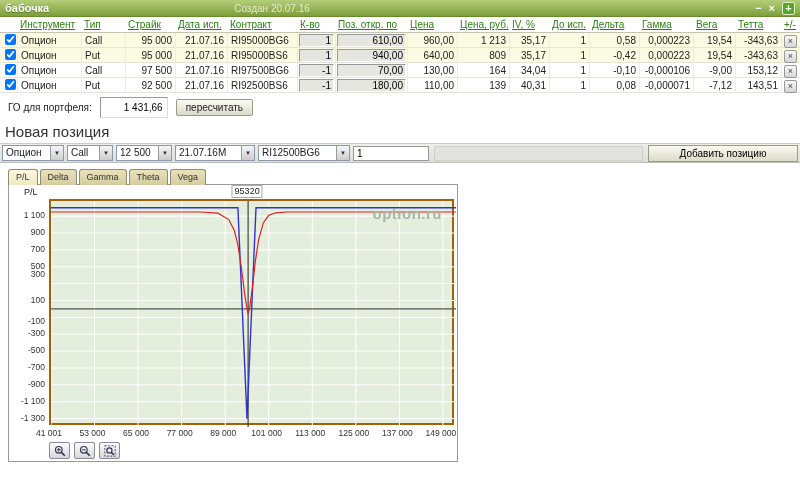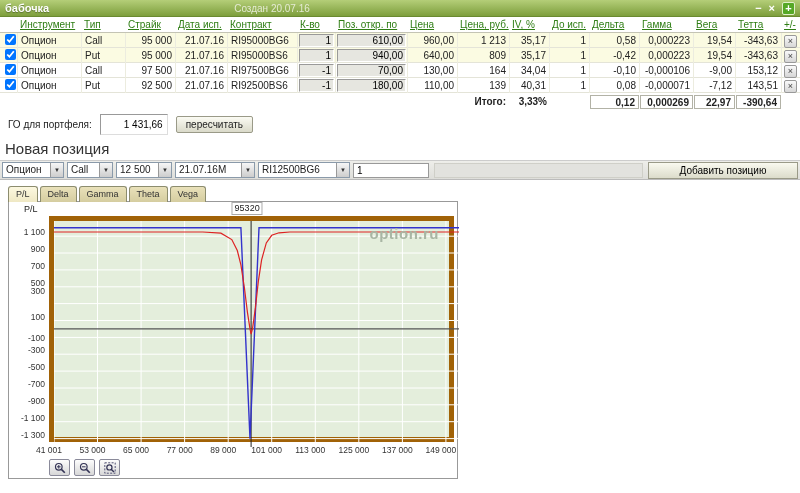--- a/index.html
+++ b/index.html
@@ -51,21 +51,21 @@
   .np-spacer { flex:1; height:15px; background:#e2e2de; border:1px solid #cfcfc8; margin:0 2px; }
   .add-btn { width:150px; height:17px; background:linear-gradient(#f9f9ef,#dcdccb); border:1px solid #9a9a88; font-size:10px; text-align:center; cursor:pointer; font-family:"Liberation Sans", sans-serif; }
 
   
   .tabs { display:flex; gap:2px; margin:5px 0 0 8px; position:relative; z-index:2; }
   .tab { font-size:9px; padding:2px 7px 3px; border:1px solid #8c8c6e; border-bottom:none; border-radius:3px 3px 0 0; background:linear-gradient(#e9e1ba,#d5cda0); color:#333; cursor:pointer; position:relative; top:1px; }
   .tab.active { background:linear-gradient(#fcf8e0,#efe8c4); }
 
   
   .chart-box { margin-left:8px; width:450px; height:278px; border:1px solid #999; position:relative; background:#fff; }
-  .plot { position:absolute; left:40px; top:14px; width:405px; height:226px; background:#e4eedc; border:5px solid #a16207; }
+  .plot { position:absolute; left:40px; top:14px; width:405px; height:226px; background:#e4eedc; border:2px solid #a16207; }
   .plot svg { position:absolute; left:0; top:0; }
   .pl-axis-title { position:absolute; left:15px; top:2px; font-size:9px; color:#222; }
   .watermark { position:absolute; right:30px; top:18px; font-size:15px; font-weight:bold; color:#a9b6a4; letter-spacing:.5px; }
   .price-label { position:absolute; top:0; transform:translateX(-50%); font-size:9px; background:#fff; border:1px solid #aaa; padding:0 2px; line-height:11px; z-index:3; }
   .ylabel { position:absolute; left:2px; width:34px; text-align:right; font-size:8.5px; color:#333; }
   .xlabel { position:absolute; top:243px; transform:translateX(-50%); font-size:8.5px; color:#333; white-space:nowrap; }
   .zoom-row { position:absolute; left:40px; top:257px; display:flex; gap:4px; }
   .zoombtn { width:21px; height:17px; border:1px solid #8a8a9a; border-radius:2px; background:linear-gradient(#fdfdfd,#d7d7d7); display:flex; align-items:center; justify-content:center; padding:0; cursor:pointer; }
 </style>
 </head>
@@ -176,28 +176,20 @@
     <div class="cell num">139</div>
     <div class="cell num">40,31</div>
     <div class="cell num">1</div>
     <div class="cell num">0,08</div>
     <div class="cell num">-0,000071</div>
     <div class="cell num">-7,12</div>
     <div class="cell num">143,51</div>
     <div class="cell" style="padding:0;border:none"><button class="delbtn">×</button></div>
   </div>
 
-  <div class="trow totals-row">
-    <div class="tlabel">Итого:</div>
-    <div class="tiv">3,33%</div>
-    <div class="tbox c13">0,12</div>
-    <div class="tbox c14">0,000269</div>
-    <div class="tbox c15">22,97</div>
-    <div class="tbox c16">-390,64</div>
-  </div>
 
   <div class="go-row">
     <span>ГО для портфеля:</span>
     <input class="go-input" value="1 431,66" style="">
     <button class="btn">пересчитать</button>
   </div>
 
   <div class="newpos-title">Новая позиция</div>
 
   <div class="newpos-row">

